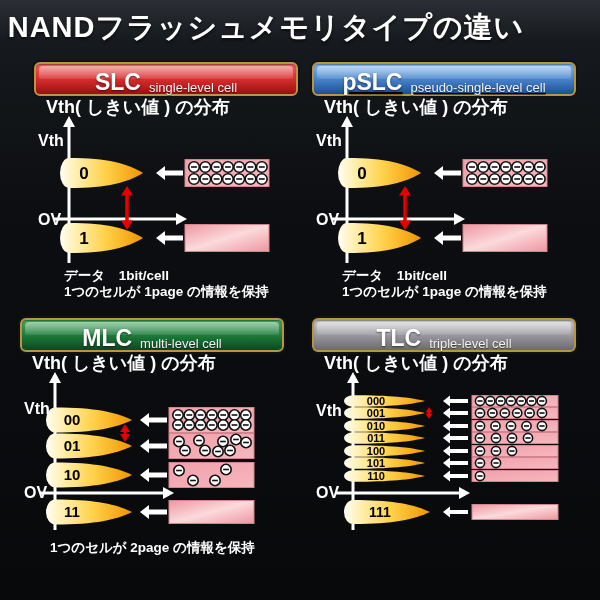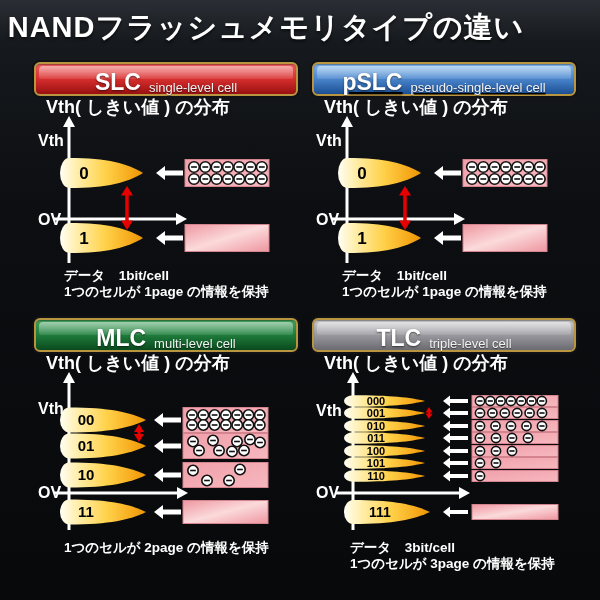--- a/index.html
+++ b/index.html
@@ -4,21 +4,21 @@
 <style>
   html,body{margin:0;padding:0;background:#000;}
   .stage{position:relative;width:600px;height:600px;overflow:hidden;
     background:linear-gradient(180deg,#2b2f35 0%,#16191d 7%,#0c0e11 35%,#08090b 100%);
     font-family:"Liberation Sans",sans-serif;}
   .title{position:absolute;top:8px;left:0;width:532px;margin:0;text-align:center;
     color:#fff;font-size:29px;font-weight:bold;letter-spacing:1px;
     text-shadow:0 2px 3px rgba(0,0,0,.6);}
   .panel{position:absolute;width:264px;}
   .p0{left:34px;top:62px;} .p1{left:312px;top:62px;}
-  .p2{left:34px;top:318px;} .p3{left:312px;top:318px;}
+  .p2{left:20px;top:318px;} .p3{left:312px;top:318px;}
   .banner{position:relative;height:30px;border:2px solid #b99540;border-radius:6px;
     box-shadow:0 0 0 2px #101216, inset 0 1px 1px rgba(0,0,0,.35);
     display:flex;align-items:flex-end;justify-content:center;gap:8px;margin-bottom:2px;}
   .banner::before{content:'';position:absolute;left:3px;right:3px;top:2px;height:13px;
     border-radius:4px 4px 2px 2px;pointer-events:none;
     background:linear-gradient(180deg,rgba(255,255,255,.5),rgba(255,255,255,.1));}
   .banner-label{color:#fff;font-size:23px;font-weight:bold;line-height:1;
     text-shadow:0 1px 2px rgba(0,0,0,.55);position:relative;}
   .banner-sub{color:#f2f2f2;font-size:13px;line-height:1;position:relative;
     text-shadow:0 1px 1px rgba(0,0,0,.5);}
@@ -593,19 +593,15 @@
         <path d="M 41 128 C 81.03999999999999 128 102.6 132.56 118 140 C 102.6 147.44 81.03999999999999 152 41 152 A 9 12 0 0 1 41 128 Z" fill="url(#yg3)"></path>
         <text x="68" y="145.04" fill="#000" font-size="14" font-weight="bold" text-anchor="middle">111</text>
         <polygon points="131,140 138,134.5 138,138 156,138 156,142 138,142 138,145.5" fill="#fff"></polygon>
         <rect x="160" y="132.5" width="86" height="15" fill="url(#pe3)" stroke="#d4848e" stroke-width="1"></rect>
         <g>
           <line x1="117" y1="38.5" x2="117" y2="43.5" stroke="#e60000" stroke-width="2.2"></line>
           <polygon points="117,35 113.5,40.6 120.5,40.6" fill="#e60000"></polygon>
           <polygon points="117,47 113.5,41.4 120.5,41.4" fill="#e60000"></polygon>
         </g>
       </svg>
-    <div class="caption">
-      <div>データ　3bit/cell</div>
-      <div>1つのセルが 3page の情報を保持</div>
-    </div>
   </section>
 
 </div>
 
 </body></html>

